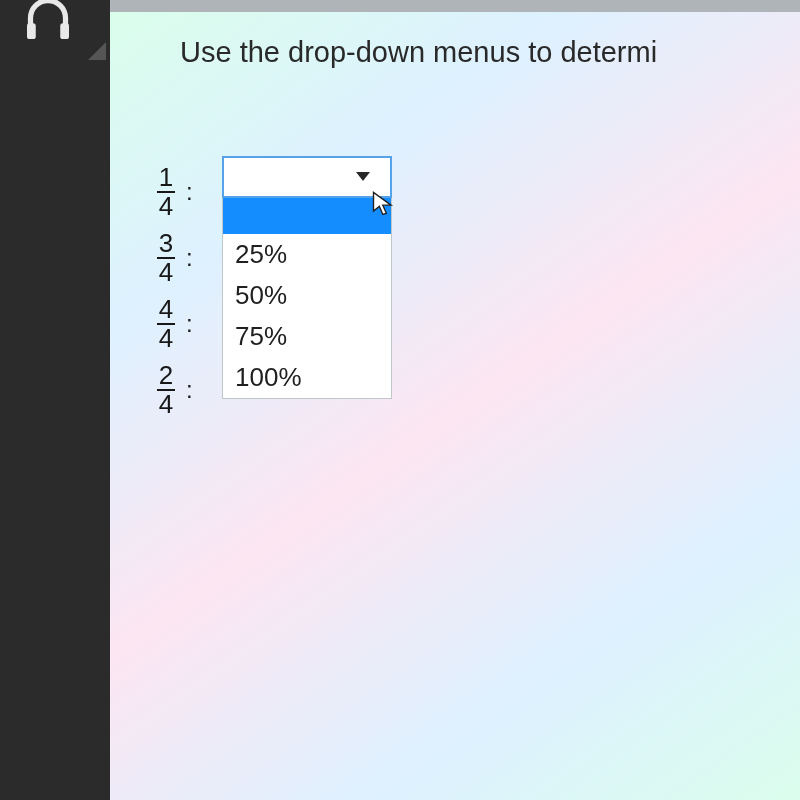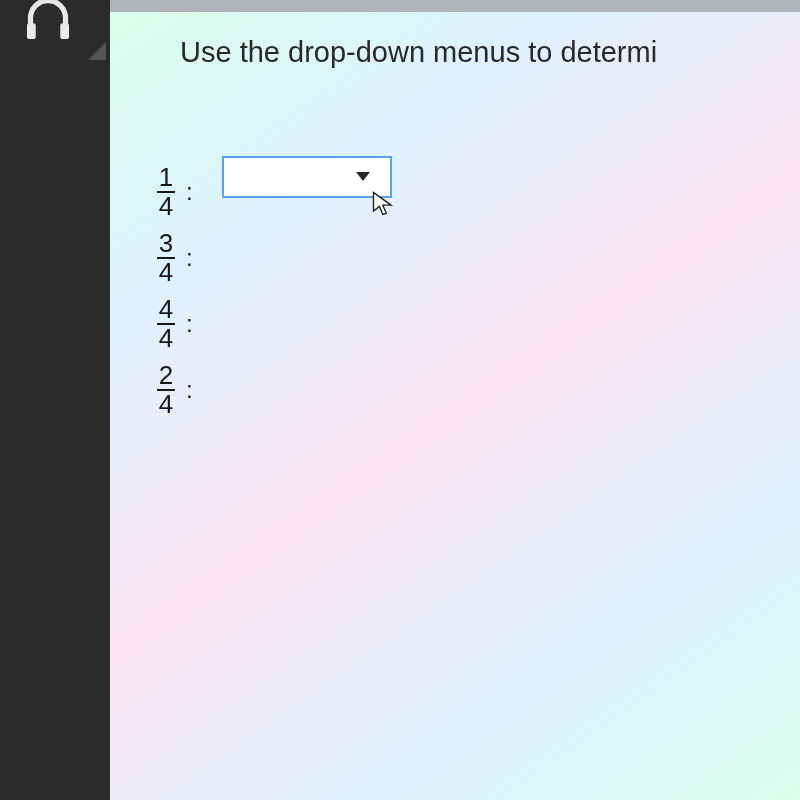--- a/index.html
+++ b/index.html
@@ -176,14 +176,21 @@
     </div>
   </div>
 
   <div class="dd-wrap">
     <div class="dd-header">
       <div class="dd-caret"></div>
       <svg class="cursor" viewBox="0 0 24 24">
         <path d="M3 2 L3 18 L8 14 L11 21 L14 20 L11 13 L18 13 Z" fill="#fff" stroke="#222" stroke-width="1.2"></path>
       </svg>
     </div>
+    <div class="dd-list">
+      <div class="dd-item blank selected"></div>
+      <div class="dd-item">25%</div>
+      <div class="dd-item">50%</div>
+      <div class="dd-item">75%</div>
+      <div class="dd-item">100%</div>
+    </div>
   </div>
 </div>
 
 </body></html>

